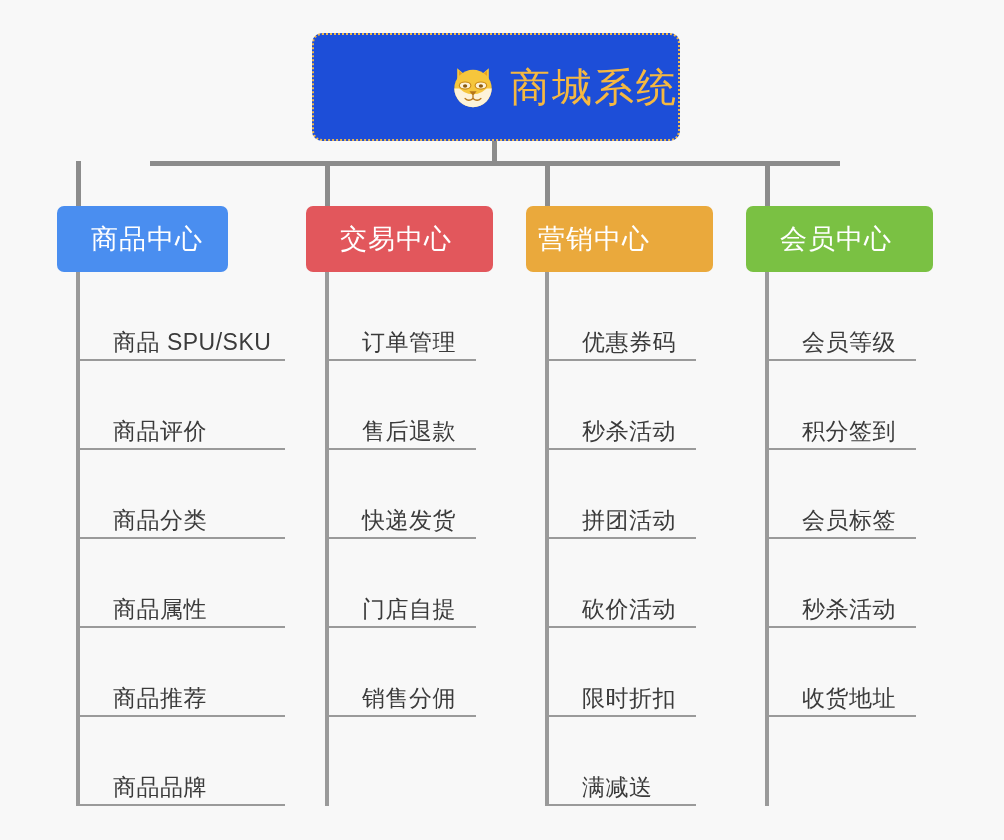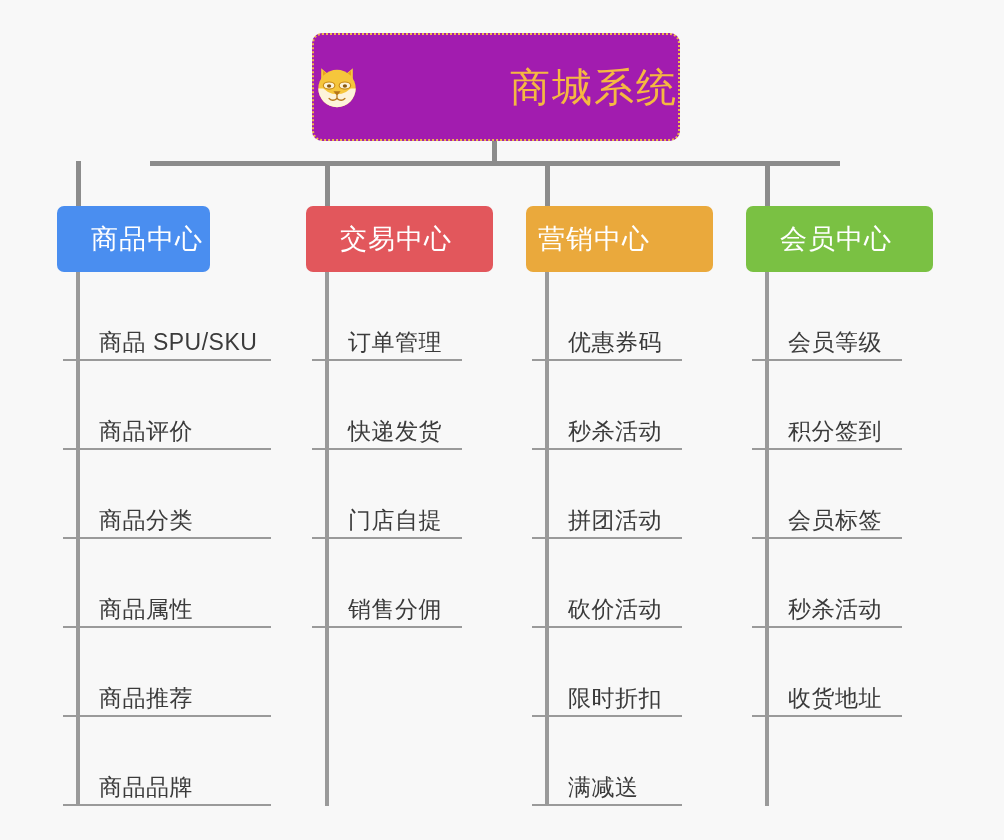--- a/index.html
+++ b/index.html
@@ -11,24 +11,24 @@
     position:relative;
   }
   #canvas{position:absolute;inset:0;}
 
   
   .root-card{
     position:absolute;
     left:312px; top:33px;
     width:368px; height:108px;
     box-sizing:border-box;
-    background:#a21caf;
+    background:#1d4ed8;
     border:2px dotted #f0b849;
     border-radius:10px;
-    display:flex;align-items:center;justify-content:space-between;
+    display:flex;align-items:center;justify-content:flex-end;
     gap:14px;
   }
   .root-title{
     font-size:40px;
     color:#f5b841;
     letter-spacing:2px;
     line-height:1;
     white-space:nowrap;
   }
   .dog-icon{width:46px;height:46px;display:block;flex:none;}
@@ -50,21 +50,21 @@
     color:#ffffff;
     font-size:27px;
     letter-spacing:1px;
   }
   .spine{
     position:absolute;
     left:19px; top:66px;
     width:4px;
     background:#9a9a9a;
   }
-  .items{position:absolute; left:6px; top:66px;}
+  .items{position:absolute; left:20px; top:66px;}
   .item{
     position:relative;
     height:89px;
     box-sizing:border-box;
     display:flex;
     align-items:flex-end;
     padding-left:36px;
     padding-bottom:6px;
   }
   .item-label{
@@ -109,21 +109,21 @@
       </svg>
     </span>
     <span class="root-title">商城系统</span>
   </div>
 
   <div class="conn v-root"></div>
   <div class="conn h-bus"></div>
 
 <div class="conn v-drop" style="left: 76px;"></div>
     <div class="col" style="left: 57px; width: 187px;">
-      <div class="cat-head" style="background: rgb(74, 142, 240); width: 153px;">
+      <div class="cat-head" style="background: rgb(74, 142, 240); width: 171px;">
         <span>商品中心</span>
       </div>
       <div class="spine" style="height: 534px;"></div>
       <div class="items">
         <div class="item">
           <span class="item-label">商品 SPU/SKU</span>
           <div class="item-rule" style="width: 208px;"></div>
         </div>
         <div class="item">
           <span class="item-label">商品评价</span>
@@ -152,20 +152,24 @@
       <div class="cat-head" style="background: rgb(226, 87, 92); width: 187px;">
         <span>交易中心</span>
       </div>
       <div class="spine" style="height: 534px;"></div>
       <div class="items">
         <div class="item">
           <span class="item-label">订单管理</span>
           <div class="item-rule" style="width: 150px;"></div>
         </div>
         <div class="item">
+          <span class="item-label">售后退款</span>
+          <div class="item-rule" style="width: 150px;"></div>
+        </div>
+        <div class="item">
           <span class="item-label">快递发货</span>
           <div class="item-rule" style="width: 150px;"></div>
         </div>
         <div class="item">
           <span class="item-label">门店自提</span>
           <div class="item-rule" style="width: 150px;"></div>
         </div>
         <div class="item">
           <span class="item-label">销售分佣</span>
           <div class="item-rule" style="width: 150px;"></div>

